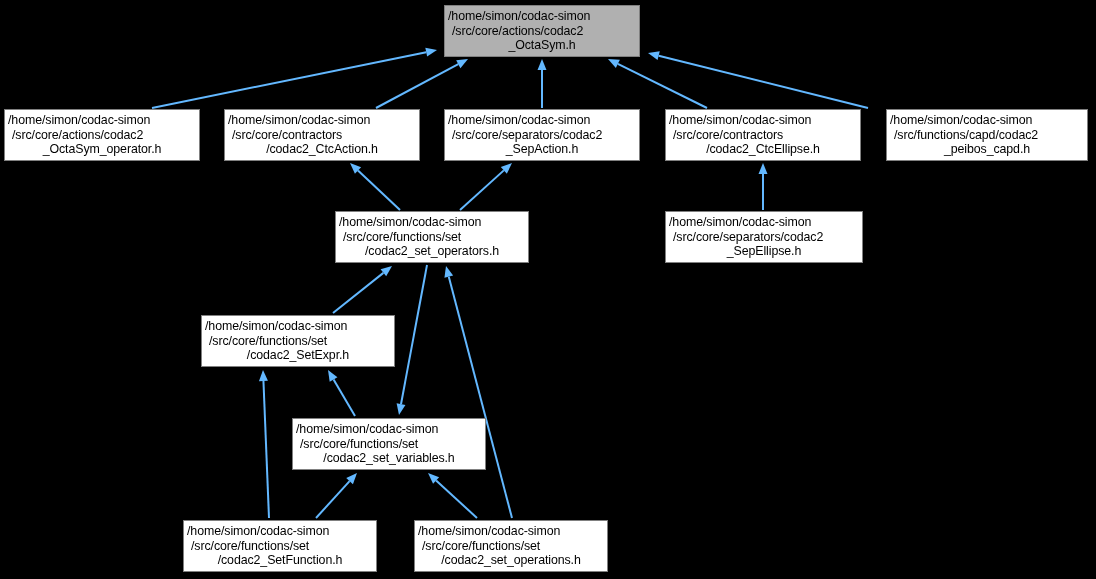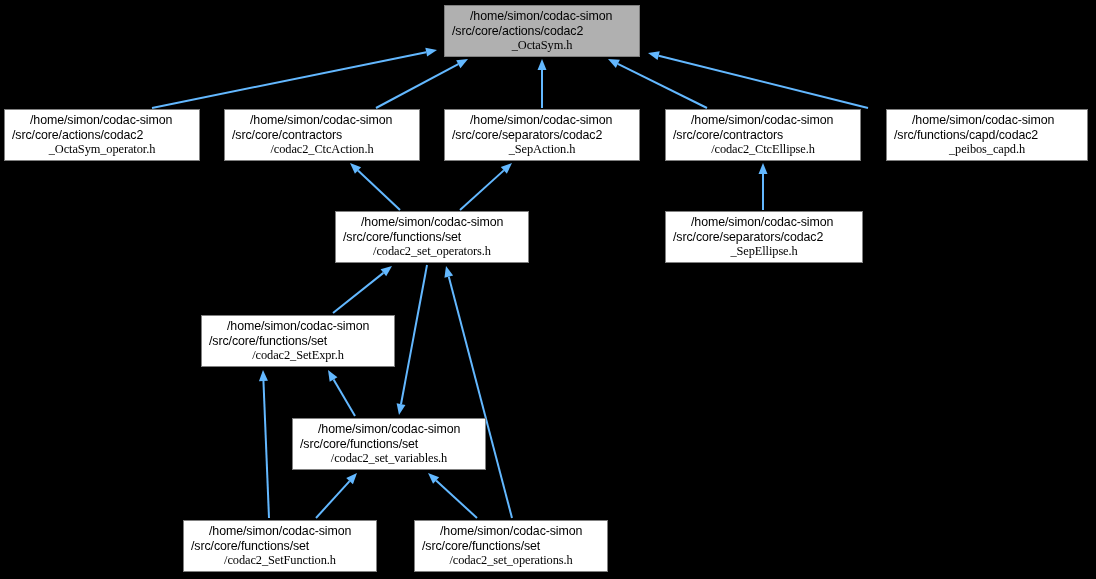--- a/index.html
+++ b/index.html
@@ -37,23 +37,23 @@
     background: #ffffff;
     letter-spacing: -0.1px;
     white-space: nowrap;
   }
   .node.focus {
     background: #b0b0b0;
   }
   .node .ln {
     display: block;
   }
-  .node .ln.l1 { align-self: flex-start; padding-left: 13px; margin-left: 12px; }
+  .node .ln.l1 { align-self: flex-start; padding-left: 3px; }
   .node .ln.l2 { align-self: flex-start; padding-left: 7px; }
-  .node .ln.l3 { align-self: center; font-family: Liberation Serif, serif; }
+  .node .ln.l3 { align-self: center; }
 </style>
 </head>
 <body>
 
 <div id="graph" style="background: rgb(0, 0, 0);">
   <svg id="edge-layer" viewBox="0 0 1096 579" width="1096" height="579" xmlns="http://www.w3.org/2000/svg">
       <g>
         <line x1="152" y1="108" x2="426.22094718797035" y2="52.19363180034288" stroke="#63b8ff" stroke-width="2"></line>
         <polygon points="437,50 427.11834201538335,56.60324431435501 425.32355236055736,47.78401928633075" fill="#63b8ff"></polygon>
       </g>

